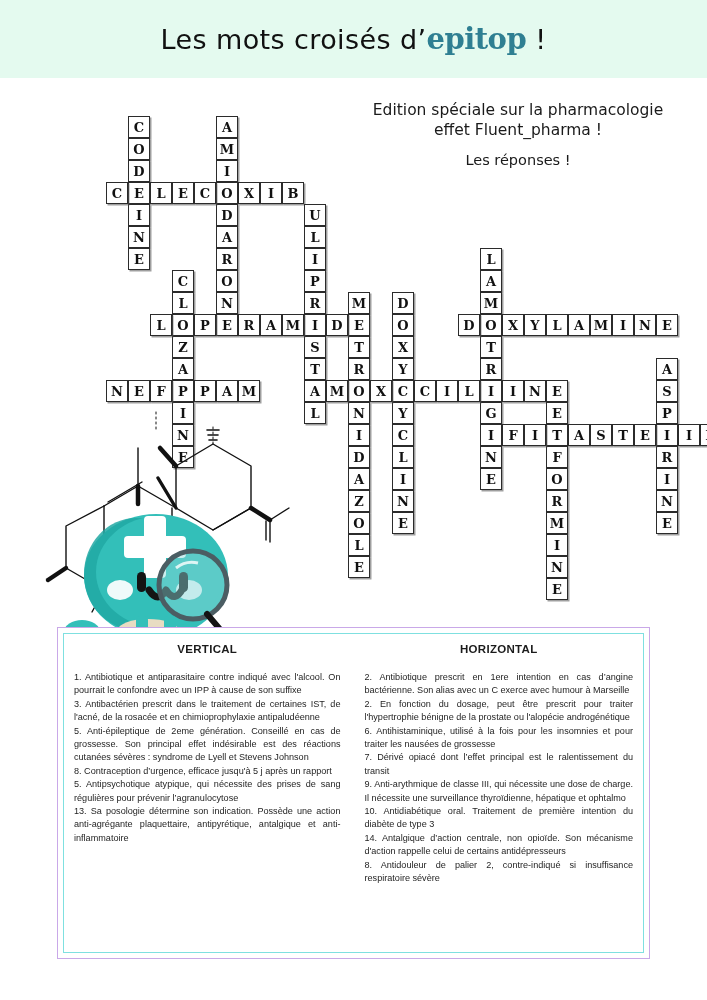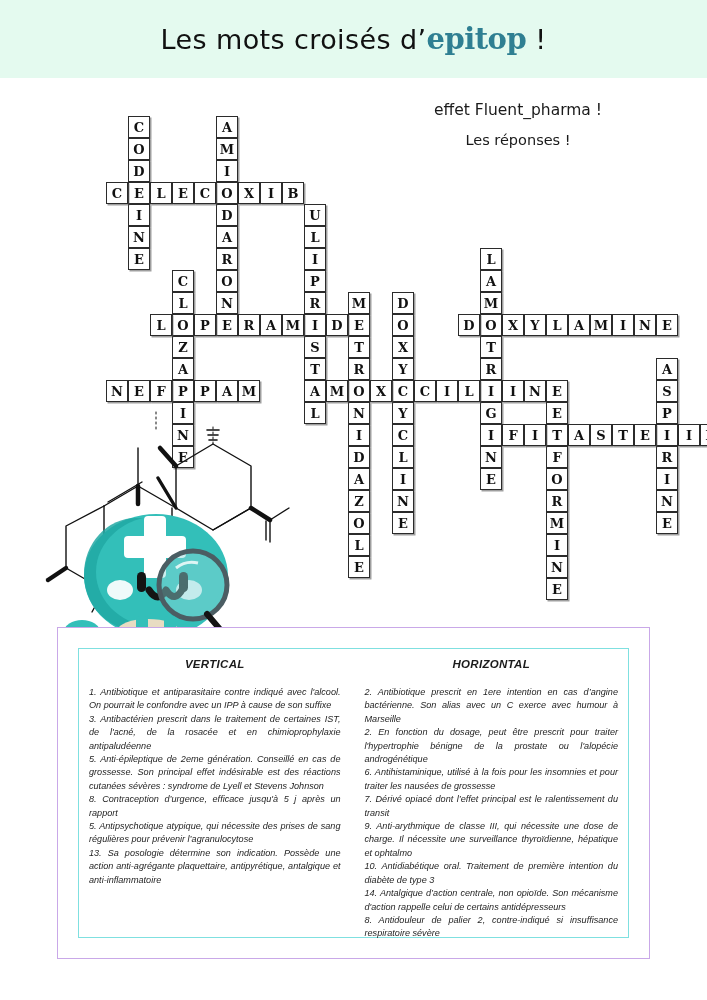--- a/index.html
+++ b/index.html
@@ -68,22 +68,21 @@
   #art{position:absolute;left:8px;top:408px;width:300px;height:220px;}
   #art svg{display:block;}
 
   
   #clues{
     position:absolute;left:57px;top:627px;
     width:593px;height:332px;
     box-sizing:border-box;
     border:1.3px solid #c9a8e8;
     background:#ffffff;
-    padding:20px;
-    font-style:italic;
+    padding:5px;
   }
   #clues-inner{
     width:100%;height:100%;
     box-sizing:border-box;
     border:1.3px solid #7fe0e0;
     background:#ffffff;
     display:flex;
     padding:9px 10px 6px 10px;
   }
   .col{
@@ -111,20 +110,21 @@
   }
 </style>
 </head>
 <body>
 
 <div id="header">
   <div class="title"><span>Les mots croisés d’</span><span class="brand">epitop</span><span> !</span></div>
 </div>
 
 <div id="subtitle">
+  <span class="l1">Edition spéciale sur la pharmacologie</span>
   <span class="l2">effet Fluent_pharma !</span>
   <span class="l3">Les réponses !</span>
 </div>
 
 <div id="grid">
     <div class="cell" style="left: 44px; top: 0px;">C</div>
     <div class="cell" style="left: 44px; top: 22px;">O</div>
     <div class="cell" style="left: 44px; top: 44px;">D</div>
     <div class="cell" style="left: 44px; top: 66px;">E</div>
     <div class="cell" style="left: 44px; top: 88px;">I</div>

